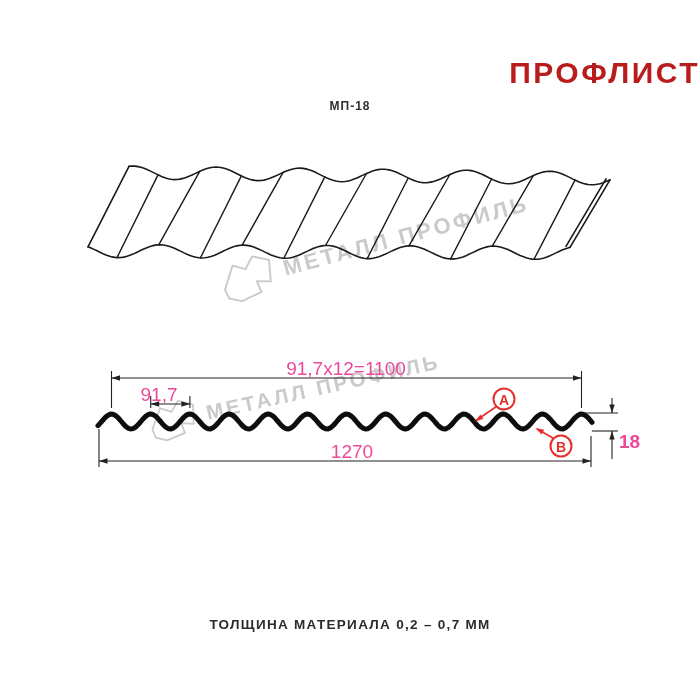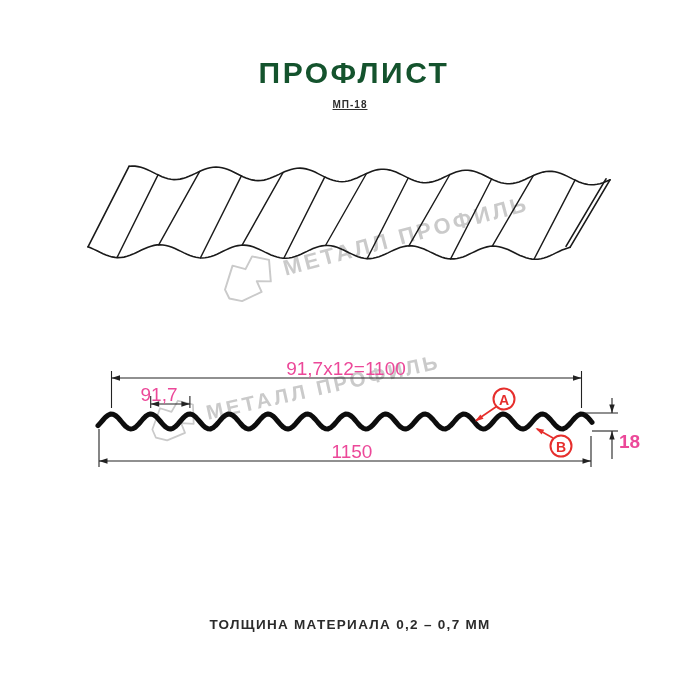--- a/index.html
+++ b/index.html
@@ -2,26 +2,26 @@
 <html><head>
 <meta charset="utf-8">
 <style>
   html,body{margin:0;padding:0;}
   body{
     width:700px;height:700px;position:relative;background:#ffffff;overflow:hidden;
     font-family:"Liberation Sans","DejaVu Sans",sans-serif;
   }
   .abs{position:absolute;}
   .page-title{
-    left:0;right:0;top:56px;text-align:center;
-    font-size:30px;font-weight:800;letter-spacing:2.5px;color:#14532d;margin-left:8px;
+    left:0;right:0;top:56px;text-align:right;
+    font-size:30px;font-weight:800;letter-spacing:2.5px;color:#b91c1c;margin-left:8px;
   }
   .model-subtitle{
     left:0;right:0;top:99px;text-align:center;
-    font-size:10px;font-weight:700;letter-spacing:1px;color:#2e2e2e;text-decoration:underline;
+    font-size:12px;font-weight:700;letter-spacing:1px;color:#2e2e2e;
   }
   .watermark{
     display:flex;align-items:center;gap:8px;white-space:nowrap;
     font-weight:700;pointer-events:none;
   }
   .watermark .wm-text{letter-spacing:3px;}
   .wm-1{left:220px;top:260px;height:52px;transform:rotate(-15deg);transform-origin:0 50%;font-size:22px;}
   .wm-2{left:148px;top:402px;height:48px;transform:rotate(-12.5deg);transform-origin:0 50%;font-size:20.5px;}
   .wm-logo path{fill:none;stroke:currentColor;stroke-width:2;stroke-linejoin:round;}
   svg#drawing{left:0;top:0;}
@@ -111,16 +111,16 @@
     <circle cx="561" cy="446" r="10.5" fill="#ffffff" stroke="currentColor" stroke-width="2"></circle>
     <text x="561" y="447" text-anchor="middle" dominant-baseline="central" font-size="14" font-weight="bold" fill="currentColor">В</text>
   </g>
 </svg>
 
 <div class="abs page-title">ПРОФЛИСТ</div>
 <div class="abs model-subtitle">МП-18</div>
 
 <div class="abs dim dim-top">91,7x12=1100</div>
 <div class="abs dim dim-pitch">91,7</div>
-<div class="abs dim dim-width">1150</div>
+<div class="abs dim dim-width">1270</div>
 <div class="abs dim dim-height">18</div>
 
 <div class="abs footer-label">ТОЛЩИНА МАТЕРИАЛА 0,2 – 0,7 ММ</div>
 
 </body></html>

